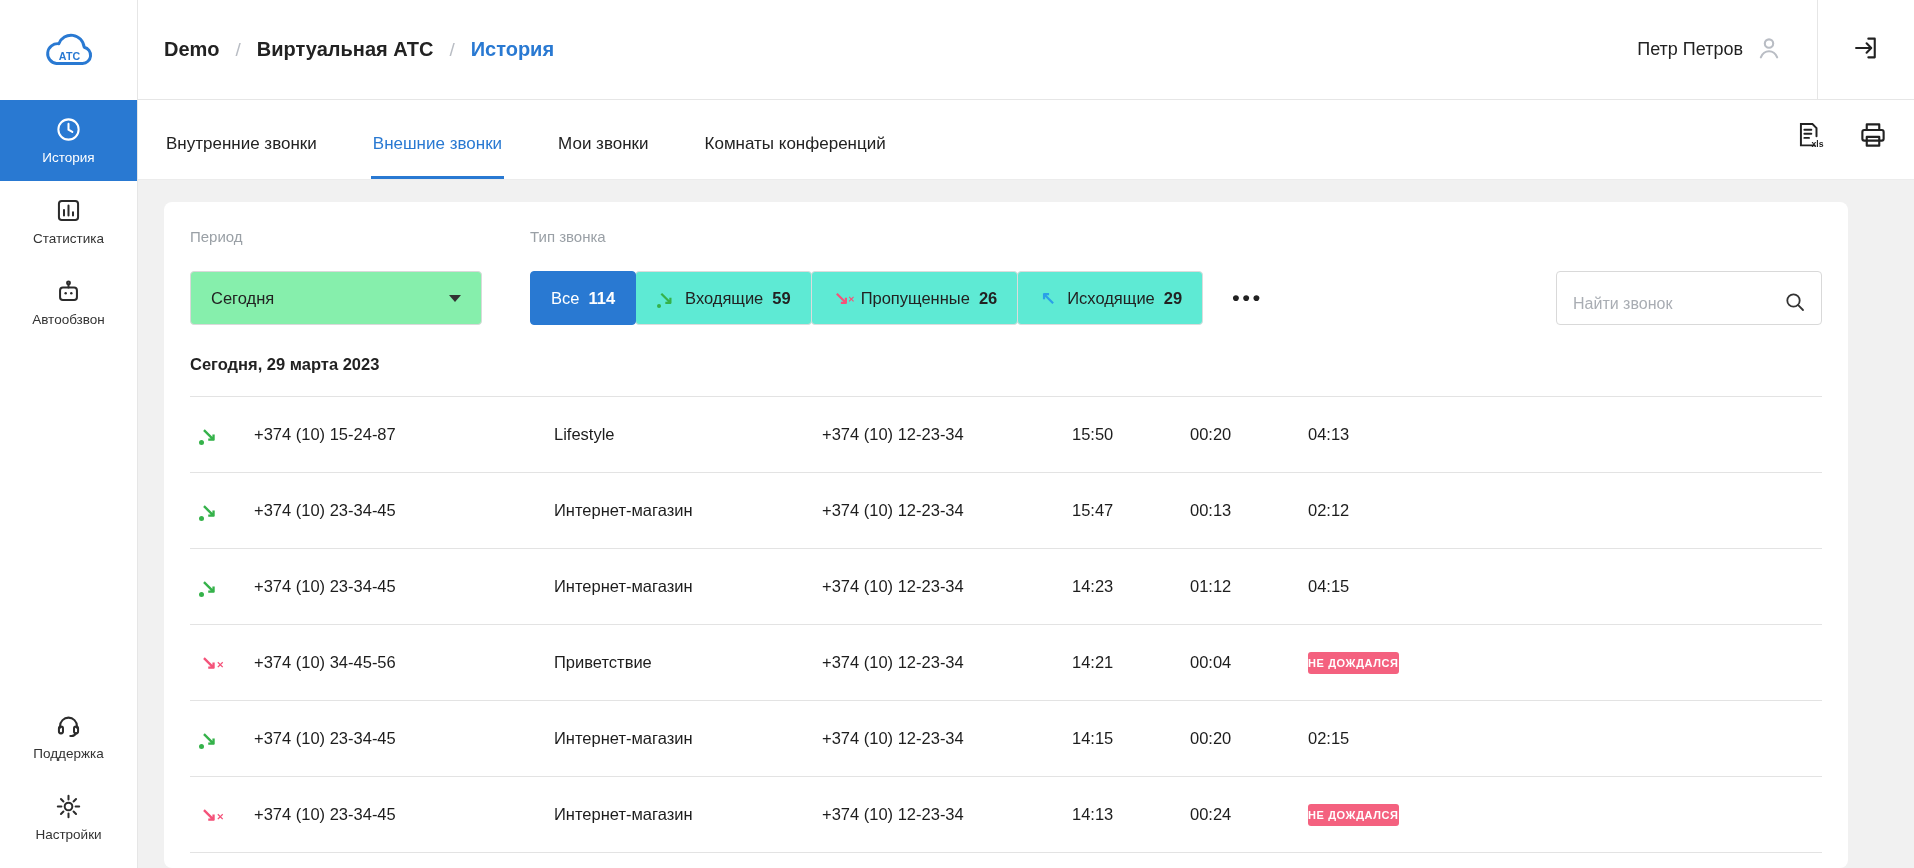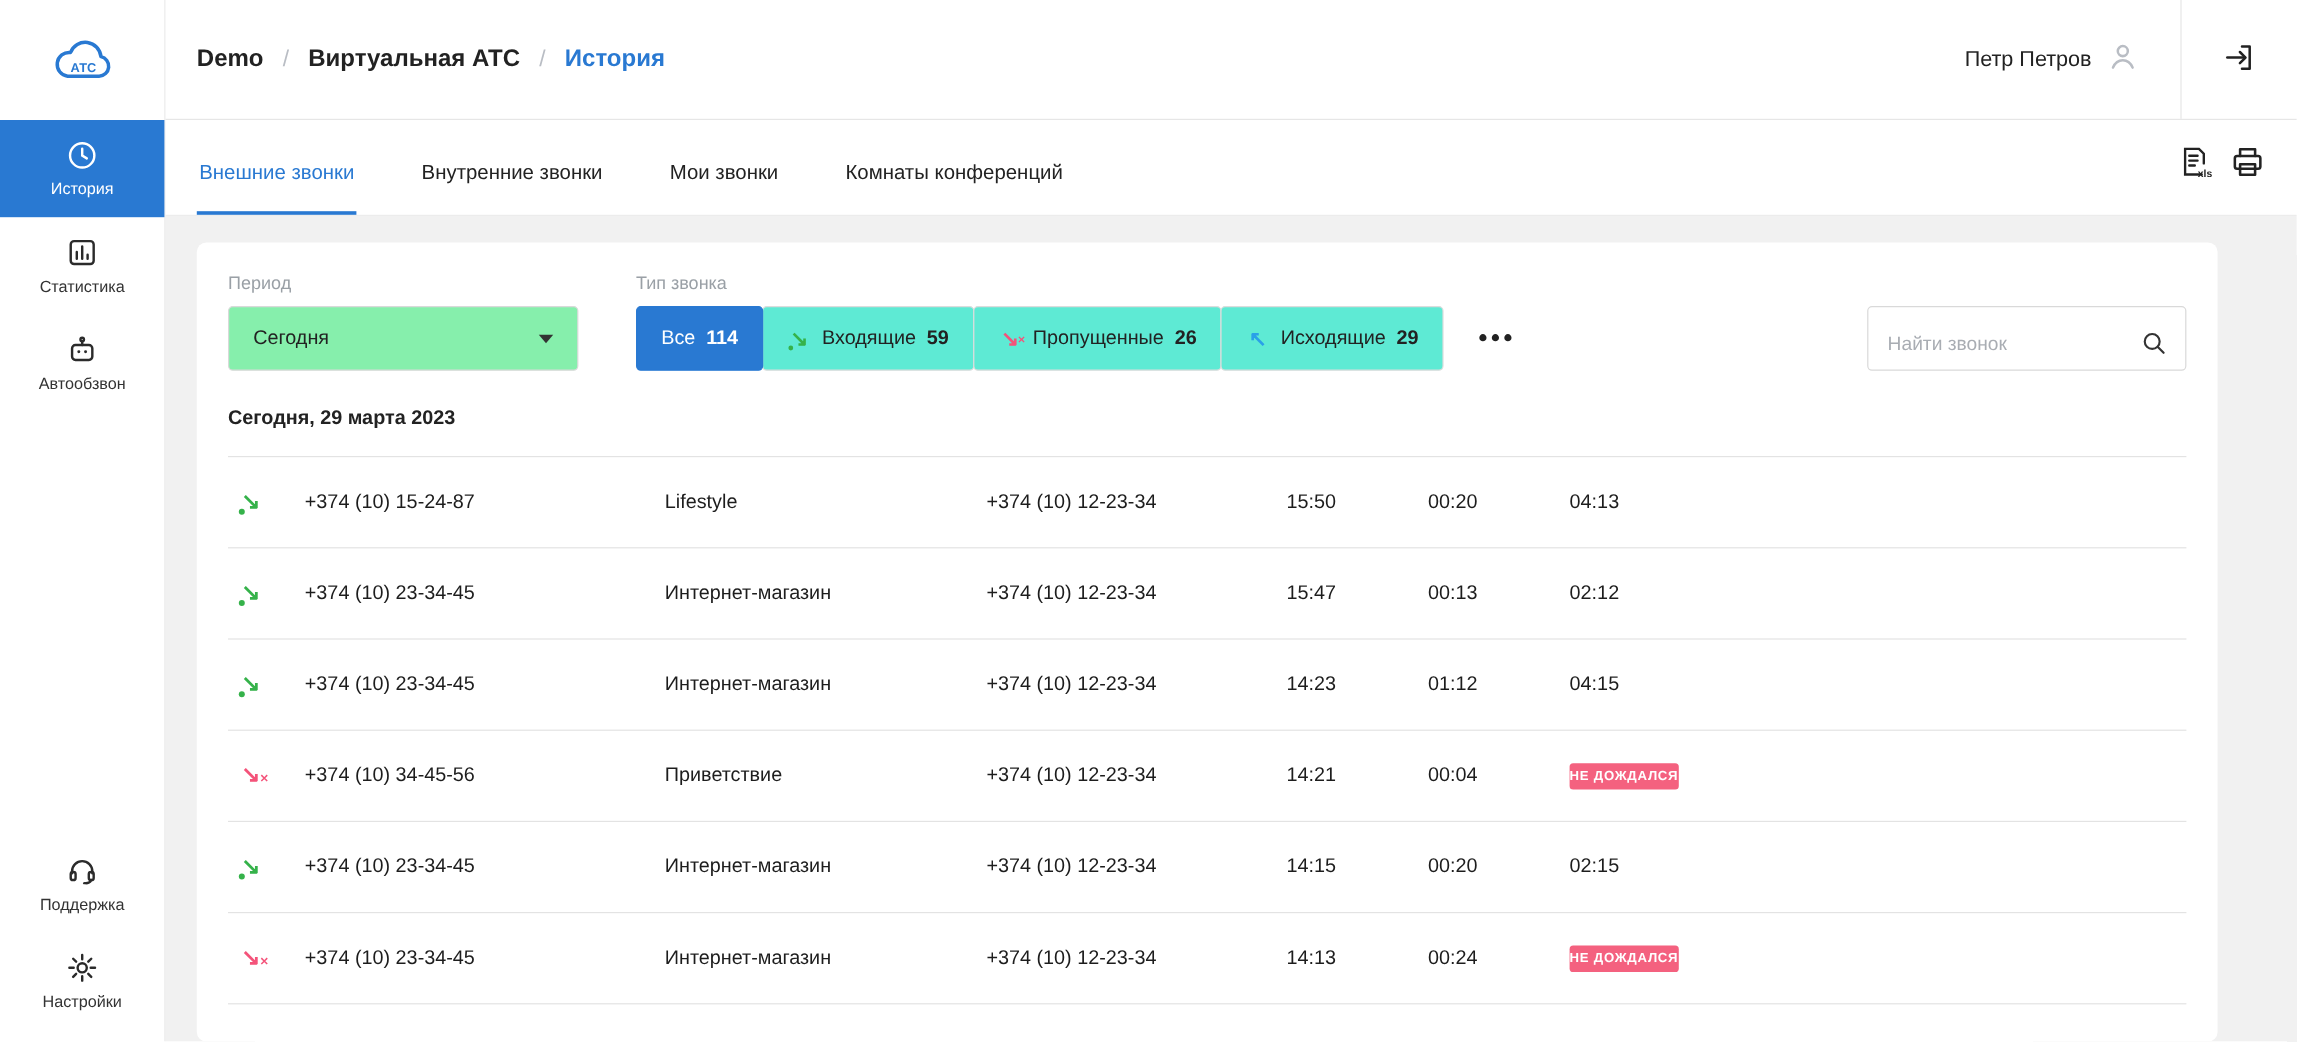--- a/index.html
+++ b/index.html
@@ -41,30 +41,30 @@
   .user{display:flex;align-items:center;gap:12px;padding-right:34px;cursor:pointer;}
   .user-name{font-size:18px;color:#222;}
   .v-divider{width:1px;background:var(--line);align-self:stretch;}
   .logout-btn{width:96px;display:flex;align-items:center;justify-content:center;background:none;border:none;cursor:pointer;align-self:stretch;}
 
   
   .tabsbar{background:#fff;display:flex;align-items:flex-end;padding:0 26px 0 26px;border-bottom:1px solid #ececec;flex-shrink:0;}
   .tabs{display:flex;gap:52px;}
   .tab{font-size:17px;color:#222;padding:34px 2px 22px;cursor:pointer;border-bottom:3px solid transparent;}
   .tab.active{color:var(--primary);border-bottom-color:var(--primary);}
-  .tabs-actions{margin-left:auto;display:flex;align-items:center;gap:14px;padding-bottom:26px;}
+  .tabs-actions{margin-left:auto;display:flex;align-items:center;gap:34px;padding-bottom:26px;}
   .icon-btn{background:none;border:none;cursor:pointer;display:flex;align-items:center;}
 
   
   .content{flex:1;background:#f1f1f1;padding:22px 66px 0 26px;overflow:hidden;}
   .card{background:#fff;border-radius:8px;padding:26px 26px 0 26px;height:100%;}
 
   
   .filter-row{display:flex;align-items:flex-end;}
-  .group-label{font-size:15px;color:var(--muted);margin-bottom:10px;}
+  .group-label{font-size:15px;color:var(--muted);margin-bottom:26px;}
   .period-group{margin-right:48px;}
   .period-select{width:292px;height:54px;border:1px solid #d9d9d9;border-radius:4px;background:#86efac;
     display:flex;align-items:center;justify-content:space-between;padding:0 20px;cursor:pointer;font-size:16.5px;color:#222;}
   .chevron{width:0;height:0;border-left:6px solid transparent;border-right:6px solid transparent;border-top:7px solid #333;}
   .type-buttons{display:flex;align-items:center;}
   .filter-btn{height:54px;background:#5eead4;border:1px solid #dcdcdc;border-radius:4px;margin-right:-1px;
     display:flex;align-items:center;gap:9px;padding:0 20px;font-size:16.5px;color:#222;cursor:pointer;}
   .filter-btn.active{background:var(--primary);border-color:var(--primary);color:#fff;z-index:1;position:relative;}
   .f-count{font-weight:700;}
   .filter-btn.active .f-count{color:#fff;}
@@ -195,22 +195,22 @@
                 <path d="M3.5 12h12.5"></path>
                 <path d="M12.5 8l4 4-4 4"></path>
             </svg>
           </span>
         </button>
       </div>
     </header>
 
     <div class="tabsbar">
       <div class="tabs">
+        <div class="tab">Внутренние звонки</div>
         <div class="tab active">Внешние звонки</div>
-        <div class="tab">Внутренние звонки</div>
         <div class="tab">Мои звонки</div>
         <div class="tab">Комнаты конференций</div>
       </div>
       <div class="tabs-actions">
         <button class="icon-btn">
           <span>
             <svg width="30" height="30" viewBox="0 0 26 26" fill="none" stroke="#222" stroke-width="1.7" stroke-linecap="round">
               <path d="M18 22H6V3.5h10l3.5 3.5v7"></path>
               <path d="M9 8.5h6M9 12h6M9 15.5h4"></path>
               <text x="15.2" y="23.5" font-size="7.5" font-weight="bold" fill="#222" stroke="none">xls</text>

